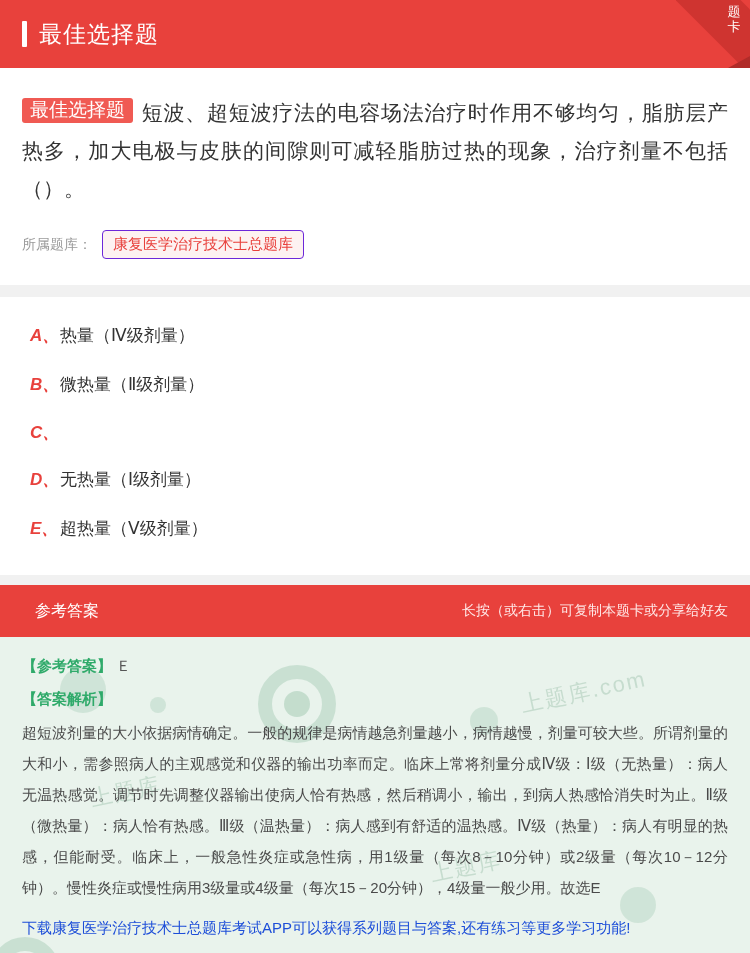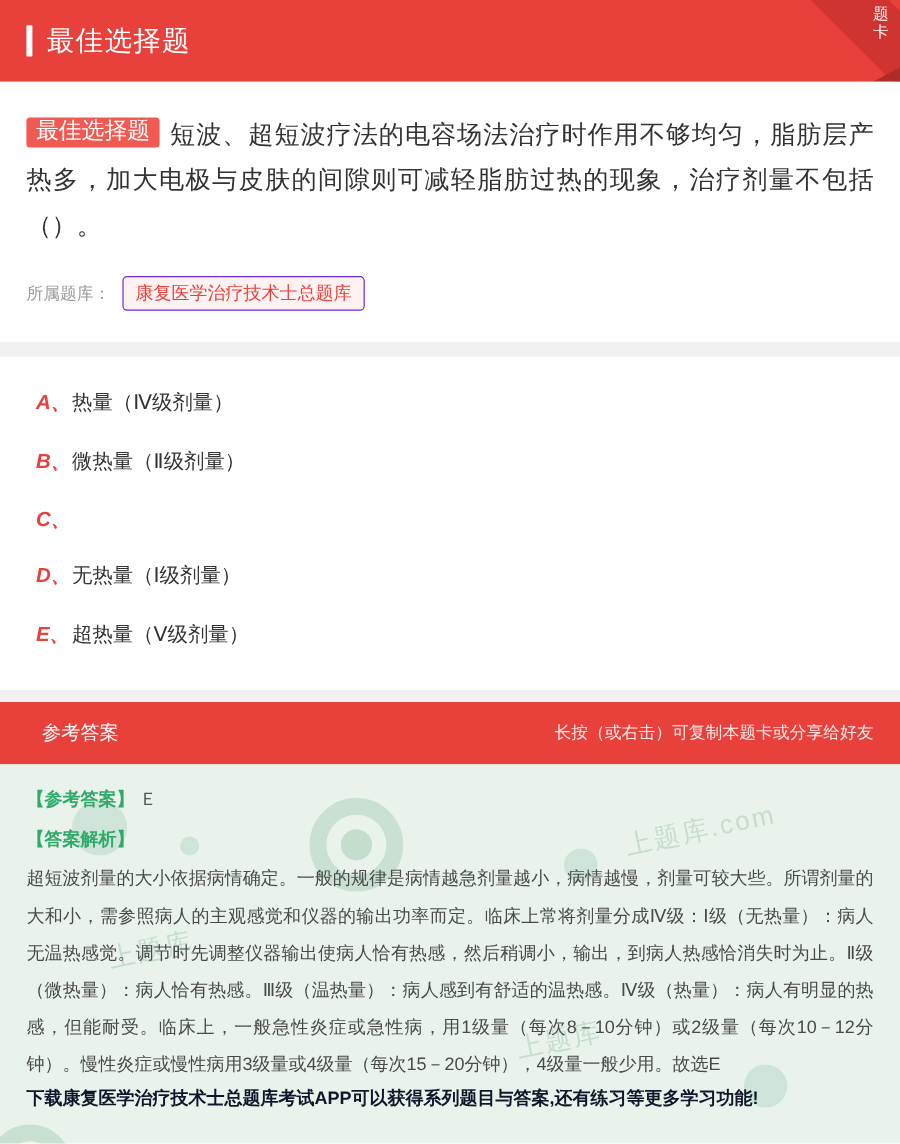--- a/index.html
+++ b/index.html
@@ -178,25 +178,25 @@
     letter-spacing: 2px;
   }
   .analysis-label { margin: 14px 0 8px 0; }
   .analysis-text {
     font-size: 15px;
     line-height: 31px;
     color: #4a4a4a;
     text-align: justify;
   }
   .promo {
-    color: #0f172a;
-    font-size: 15px;
-    font-weight: bold;
+    color: #1d4ed8;
+    font-size: 15px;
+    font-weight: normal;
     line-height: 26px;
-    margin-top: 0;
+    margin-top: 12px;
   }
 
   
   .wm {
     position: absolute;
     z-index: 1;
     pointer-events: none;
     color: rgba(120,170,140,0.30);
     font-size: 22px;
     letter-spacing: 2px;

